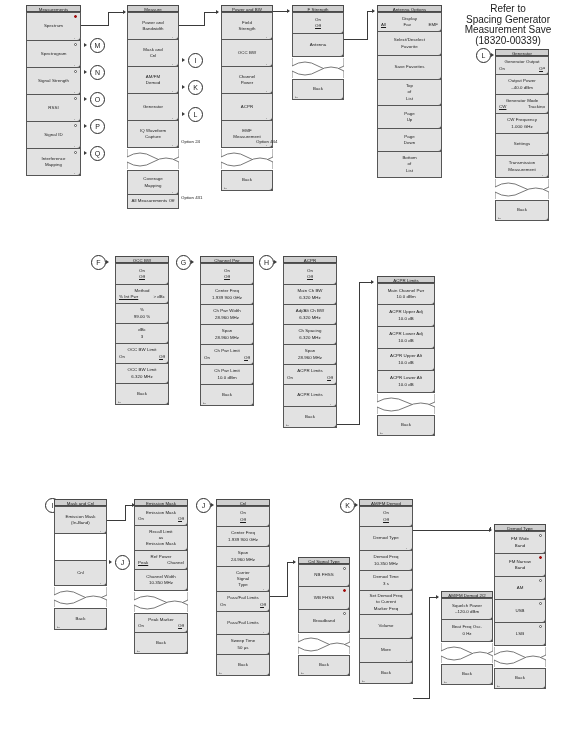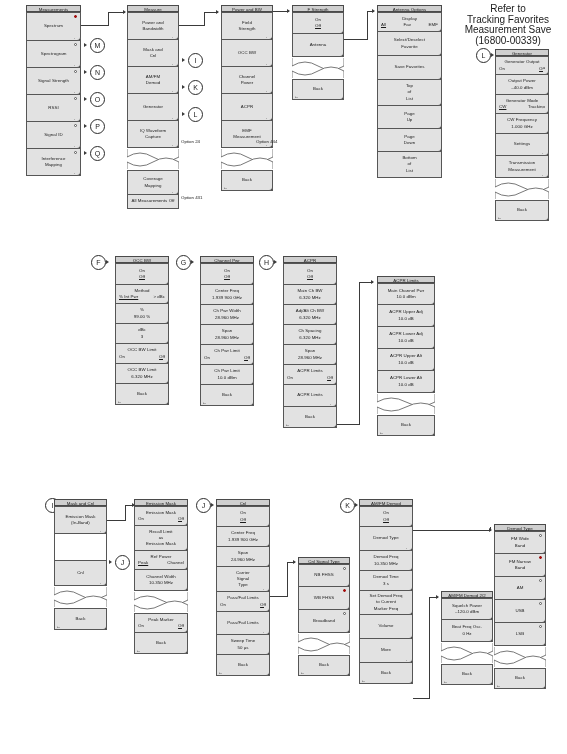--- a/index.html
+++ b/index.html
@@ -52,23 +52,23 @@
      border-top:2.2px solid transparent;border-bottom:2.2px solid transparent;
      border-left:3.4px solid #3a3a3a;}
   .wavebox{position:absolute;box-sizing:border-box;}
   .wavebox svg{display:block;}
 </style>
 </head>
 <body>
 
 <div class="hdr" style="left:452px;top:4px;width:112px;">
   <div>Refer to</div>
-  <div>Tracking Favorites</div>
+  <div>Spacing Generator</div>
   <div>Measurement Save</div>
-  <div>(16800-00339)</div>
+  <div>(18320-00339)</div>
 </div>
 
 <div class="menu" style="left:26px;top:5px;width:55px;">
   <div class="mtitle">Measurements</div>
   <div class="key top" style="height:29px;">
      <span class="radio on"></span>
      <span class="ln">Spectrum</span>
      <span class="arrow-r">→</span>
   </div>
   <div class="key" style="height:27px;">

